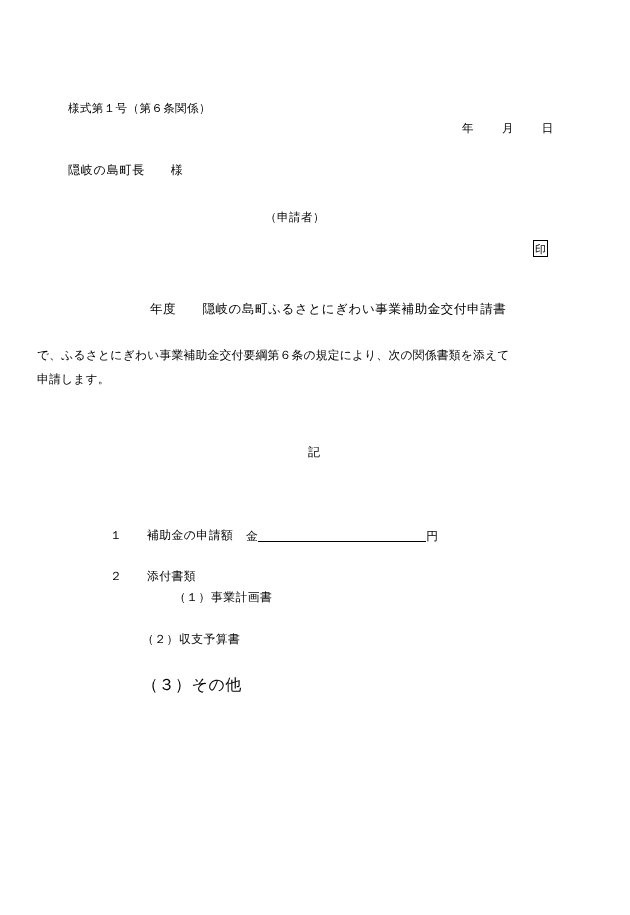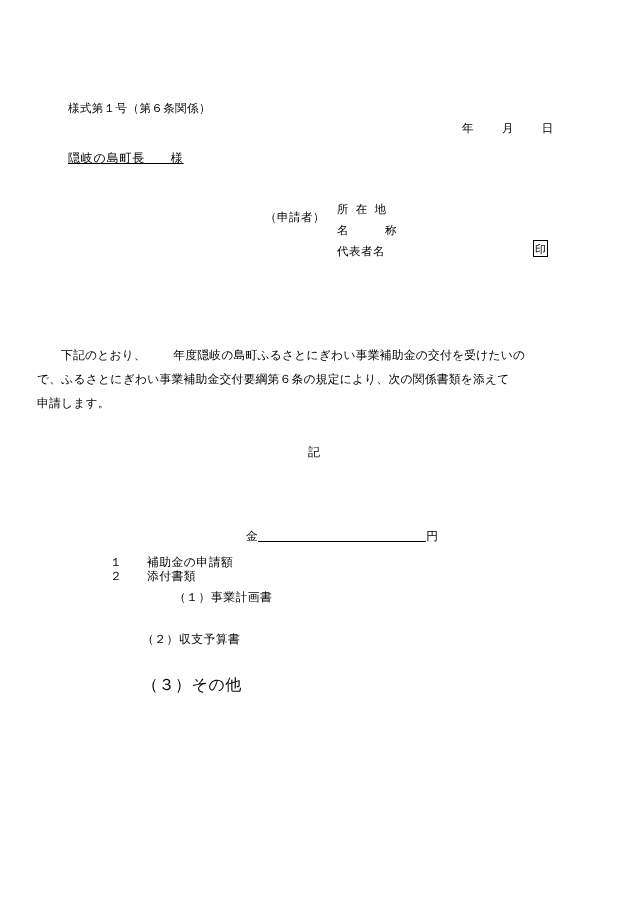--- a/index.html
+++ b/index.html
@@ -43,24 +43,23 @@
     left: 462px;
     top: 119px;
     font-size: 11.5px;
     letter-spacing: 0.6px;
     text-align: right;
   }
 
   
   .addressee {
     left: 68px;
-    top: 149px;
+    top: 161px;
     font-size: 12px;
     letter-spacing: 0.8px;
-    text-decoration: underline;
   }
 
   
   .applicant-label {
     left: 265px;
     top: 202px;
     font-size: 11.5px;
     letter-spacing: 0.5px;
     margin-top: 6px;
   }
@@ -117,21 +116,20 @@
     top: 443px;
     font-size: 12px;
   }
 
   
   .item1 {
     left: 110px;
     top: 526px;
     font-size: 11.8px;
     letter-spacing: 0.5px;
-    margin-top: 27px;
   }
   .amount-wrap {
     position: absolute;
     left: 246px;
     top: 526px;
     font-size: 11.8px;
     letter-spacing: 0.5px;
   }
   .amount-line {
     display: inline-block;
@@ -157,31 +155,26 @@
 <div class="page">
 
   <div class="t form-no">様式第１号（第６条関係）</div>
 
   <div class="t date-line">年        月        日</div>
 
   <div class="t addressee">隠岐の島町長　　様</div>
 
   <div class="t applicant-label">（申請者）</div>
 
-  <div class="applicant-rows">
-    <div class="row">所  在  地</div>
-    <div class="row">名　　　称</div>
-    <div class="row">代表者名</div>
-  </div>
 
   <div class="seal">印</div>
 
+  <div class="t doc-title">年度　　隠岐の島町ふるさとにぎわい事業補助金交付申請書</div>
 
   <div class="body-para">
-    <div class="indent">下記のとおり、　　  年度隠岐の島町ふるさとにぎわい事業補助金の交付を受けたいの</div>
     <div>で、ふるさとにぎわい事業補助金交付要綱第６条の規定により、次の関係書類を添えて</div>
     <div>申請します。</div>
   </div>
 
   <div class="t ki">記</div>
 
   <div class="t item1"><span>１</span>　　<span>補助金の申請額</span></div>
 
   <div class="amount-wrap">
     <span>金</span><span class="amount-line"></span><span>円</span>

